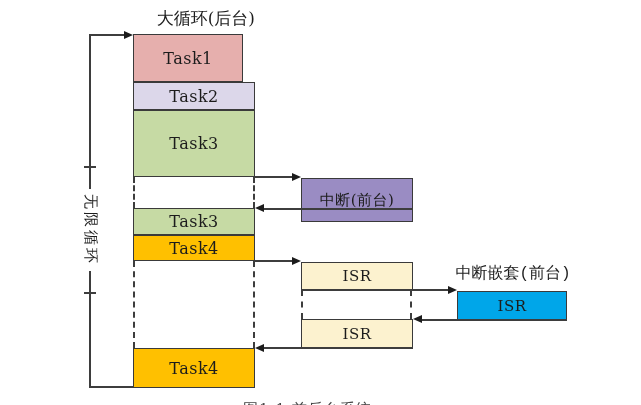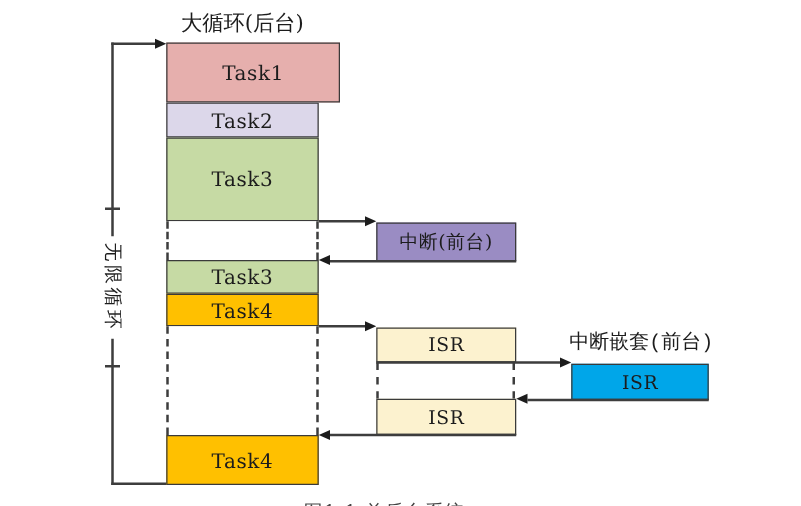--- a/index.html
+++ b/index.html
@@ -33,31 +33,31 @@
     white-space:nowrap;
   }
   .tick{position:absolute;width:12px;height:2px;background:#3d3d3d;}
   .caption{position:absolute;font-size:15px;color:#444;white-space:nowrap;letter-spacing:1px;}
 </style>
 </head>
 <body>
 
 <div id="canvas">
 
-  <div class="title" style="left:133px;top:7px;width:122px;">大循环(后台)</div>
+  <div class="title" style="left:133px;top:7px;width:122px;text-align:right;">大循环(后台)</div>
 
   <div class="vline" style="left:89px;top:34px;height:354px;"></div>
   <div class="hline" style="left:89px;top:34px;width:37px;"></div>
   <div class="ah-r" style="left:124px;top:30.5px;"></div>
   <div class="hline" style="left:89px;top:386px;width:45px;"></div>
   <div class="tick" style="left:84px;top:166px;"></div>
   <div class="tick" style="left:84px;top:292px;"></div>
   <div class="rot-label" style="left:90px;top:230px;">无限循环</div>
 
-  <div class="box" style="left: 133px; top: 34px; width: 139px; height: 48px; background-color: rgb(230, 175, 173);">
+  <div class="box" style="left: 133px; top: 34px; width: 110px; height: 48px; background-color: rgb(230, 175, 173);">
     <span>Task1</span>
   </div>
   <div class="box" style="left: 133px; top: 82px; width: 122px; height: 28px; background-color: rgb(220, 215, 234);">
     <span>Task2</span>
   </div>
   <div class="box" style="left: 133px; top: 110px; width: 122px; height: 67px; background-color: rgb(198, 218, 164);">
     <span>Task3</span>
   </div>
   <div class="gapbox" style="left:133px;top:177px;width:122px;height:31px;"></div>
   <div class="box" style="left: 133px; top: 208px; width: 122px; height: 27px; background-color: rgb(198, 218, 164);">
@@ -66,21 +66,21 @@
   <div class="box" style="left: 133px; top: 235px; width: 122px; height: 26px; background-color: rgb(255, 192, 0);">
     <span>Task4</span>
   </div>
   <div class="gapbox" style="left:133px;top:261px;width:122px;height:87px;"></div>
   <div class="box" style="left: 133px; top: 348px; width: 122px; height: 40px; background-color: rgb(255, 192, 0);">
     <span>Task4</span>
   </div>
 
   <div class="hline" style="left:255px;top:176px;width:38px;"></div>
   <div class="ah-r" style="left:292px;top:172.5px;"></div>
-  <div class="box" style="left: 301px; top: 178px; width: 112px; height: 31px; font-size: 15px; background-color: rgb(154, 140, 195);">
+  <div class="box" style="left: 301px; top: 178px; width: 112px; height: 44px; font-size: 15px; background-color: rgb(154, 140, 195);">
     <span>中断(前台)</span>
   </div>
   <div class="hline" style="left:264px;top:207.5px;width:149px;"></div>
   <div class="ah-l" style="left:255px;top:204px;"></div>
 
   <div class="hline" style="left:255px;top:260px;width:38px;"></div>
   <div class="ah-r" style="left:292px;top:256.5px;"></div>
   <div class="box" style="left: 301px; top: 262px; width: 112px; height: 28px; font-size: 15px; background-color: rgb(252, 242, 207);">
     <span>ISR</span>
   </div>

